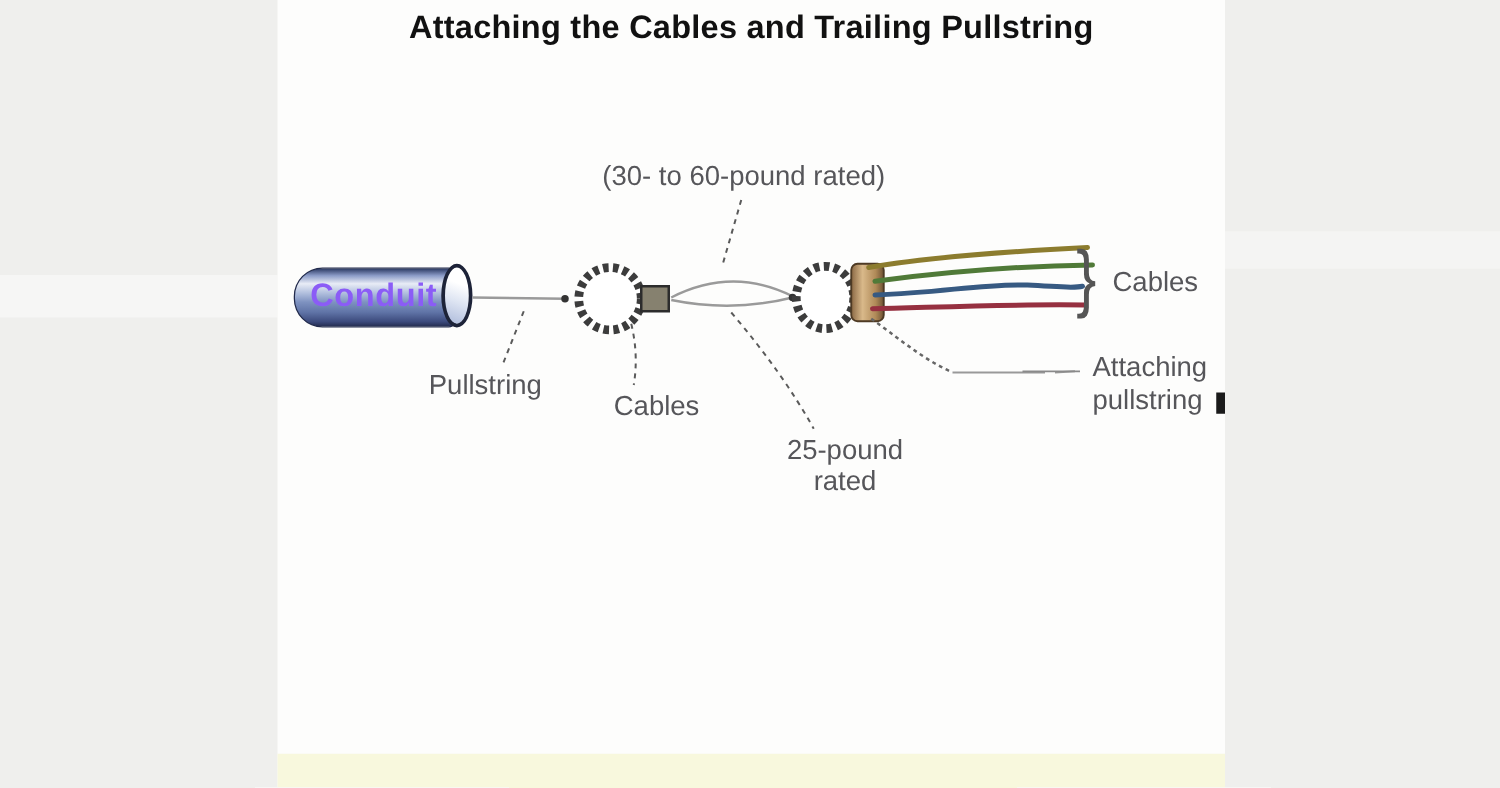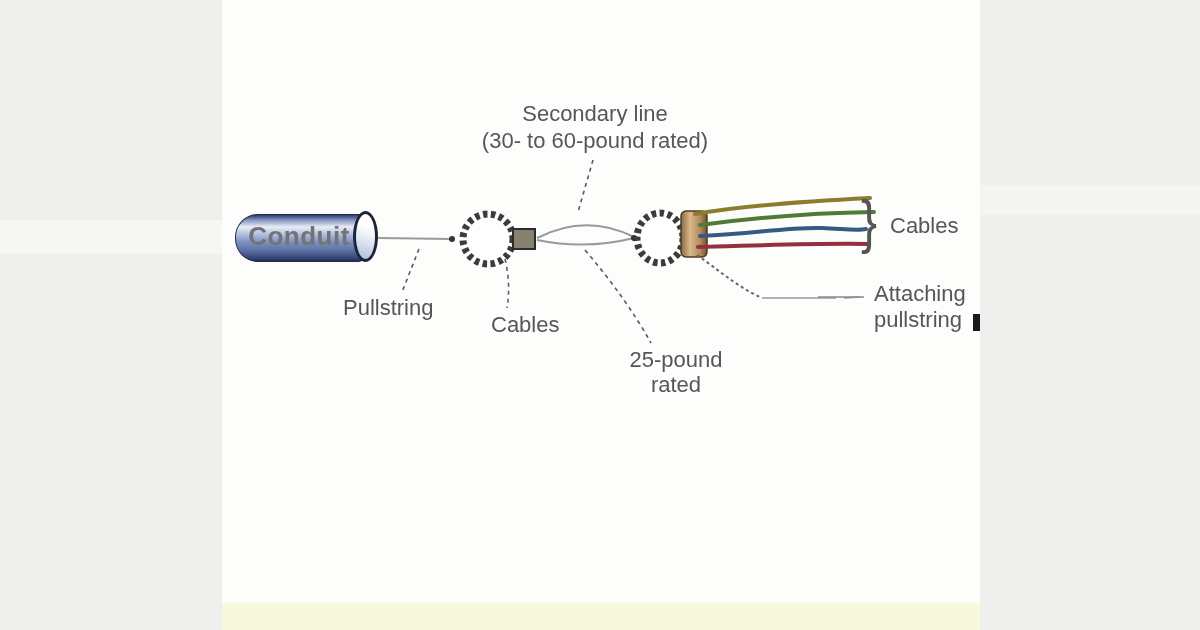--- a/index.html
+++ b/index.html
@@ -33,21 +33,21 @@
   }
   .conduit-cap{
     position:absolute;left:353px;top:211px;width:25px;height:51px;
     border-radius:50%;
     background:linear-gradient(200deg,#ffffff 30%,#dde4f2 60%,#b8c4e0 90%);
     border:3px solid #1d2338;
     box-sizing:border-box;
   }
   .conduit-label{
     position:absolute;left:243px;top:221px;width:112px;
-    text-align:center;font-size:26px;color:#737373;font-weight:bold;
+    text-align:center;font-size:26px;color:#8b5cf6;font-weight:bold;
     letter-spacing:.5px;
   }
   .brace{
     position:absolute;left:861px;top:189px;height:66px;
     font-size:60px;line-height:66px;color:#555;
     transform:scaleX(.8);transform-origin:left center;font-weight:normal;
   }
   .clip-artifact{
     position:absolute;left:973px;top:314px;width:7px;height:17px;background:#1a1a1a;
   }
@@ -62,20 +62,21 @@
 </head>
 <body>
 
 <div class="screen">
 
   <div class="bg-streak" style="left:0;top:220px;width:222px;height:34px;background:rgba(255,255,255,.45);"></div>
   <div class="bg-streak" style="left:980px;top:185px;width:220px;height:30px;background:rgba(255,255,255,.35);"></div>
 
   <div class="page"></div>
 
+  <div class="title">Attaching the Cables and Trailing Pullstring</div>
 
   <div class="conduit-body"></div>
   <div class="conduit-cap"></div>
   <div class="conduit-label">Conduit</div>
 
   <svg class="diagram" width="1200" height="630" viewBox="0 0 1200 630">
     <defs>
       <linearGradient id="bandGrad" x1="0" y1="0" x2="1" y2="0">
         <stop offset="0" stop-color="#8a6844"></stop>
         <stop offset="0.35" stop-color="#d9b98a"></stop>
@@ -106,21 +107,20 @@
     <path d="M 697 255 C 716 268 736 286 760 297" fill="none" stroke="#666" stroke-width="2" stroke-dasharray="3 3"></path>
     <path d="M 762 298 L 836 298 M 844 298 L 860 297" fill="none" stroke="#999" stroke-width="1.6"></path>
 
     <path d="M 593 160 L 578 212" fill="none" stroke="#5a5a5a" stroke-width="1.6" stroke-dasharray="4 4"></path>
     <path d="M 419 249 L 402 292" fill="none" stroke="#5a5a5a" stroke-width="1.6" stroke-dasharray="4 4"></path>
     <path d="M 505 259 Q 511 284 507 308" fill="none" stroke="#5a5a5a" stroke-width="1.6" stroke-dasharray="4 4"></path>
     <path d="M 585 250 Q 626 298 651 343" fill="none" stroke="#5a5a5a" stroke-width="1.6" stroke-dasharray="4 4"></path>
     <line x1="818" y1="297" x2="864" y2="297" stroke="#8a8a8a" stroke-width="1.4"></line>
   </svg>
 
-  <div class="lbl center" style="left:425px;top:101px;width:340px;">Secondary line</div>
   <div class="lbl center" style="left:425px;top:128px;width:340px;">(30- to 60-pound rated)</div>
 
   <div class="lbl" style="left:343px;top:295px;">Pullstring</div>
 
   <div class="lbl" style="left:491px;top:312px;">Cables</div>
 
   <div class="lbl center" style="left:616px;top:347px;width:120px;">25-pound</div>
   <div class="lbl center" style="left:616px;top:372px;width:120px;">rated</div>
 
   <div class="brace">}</div>

